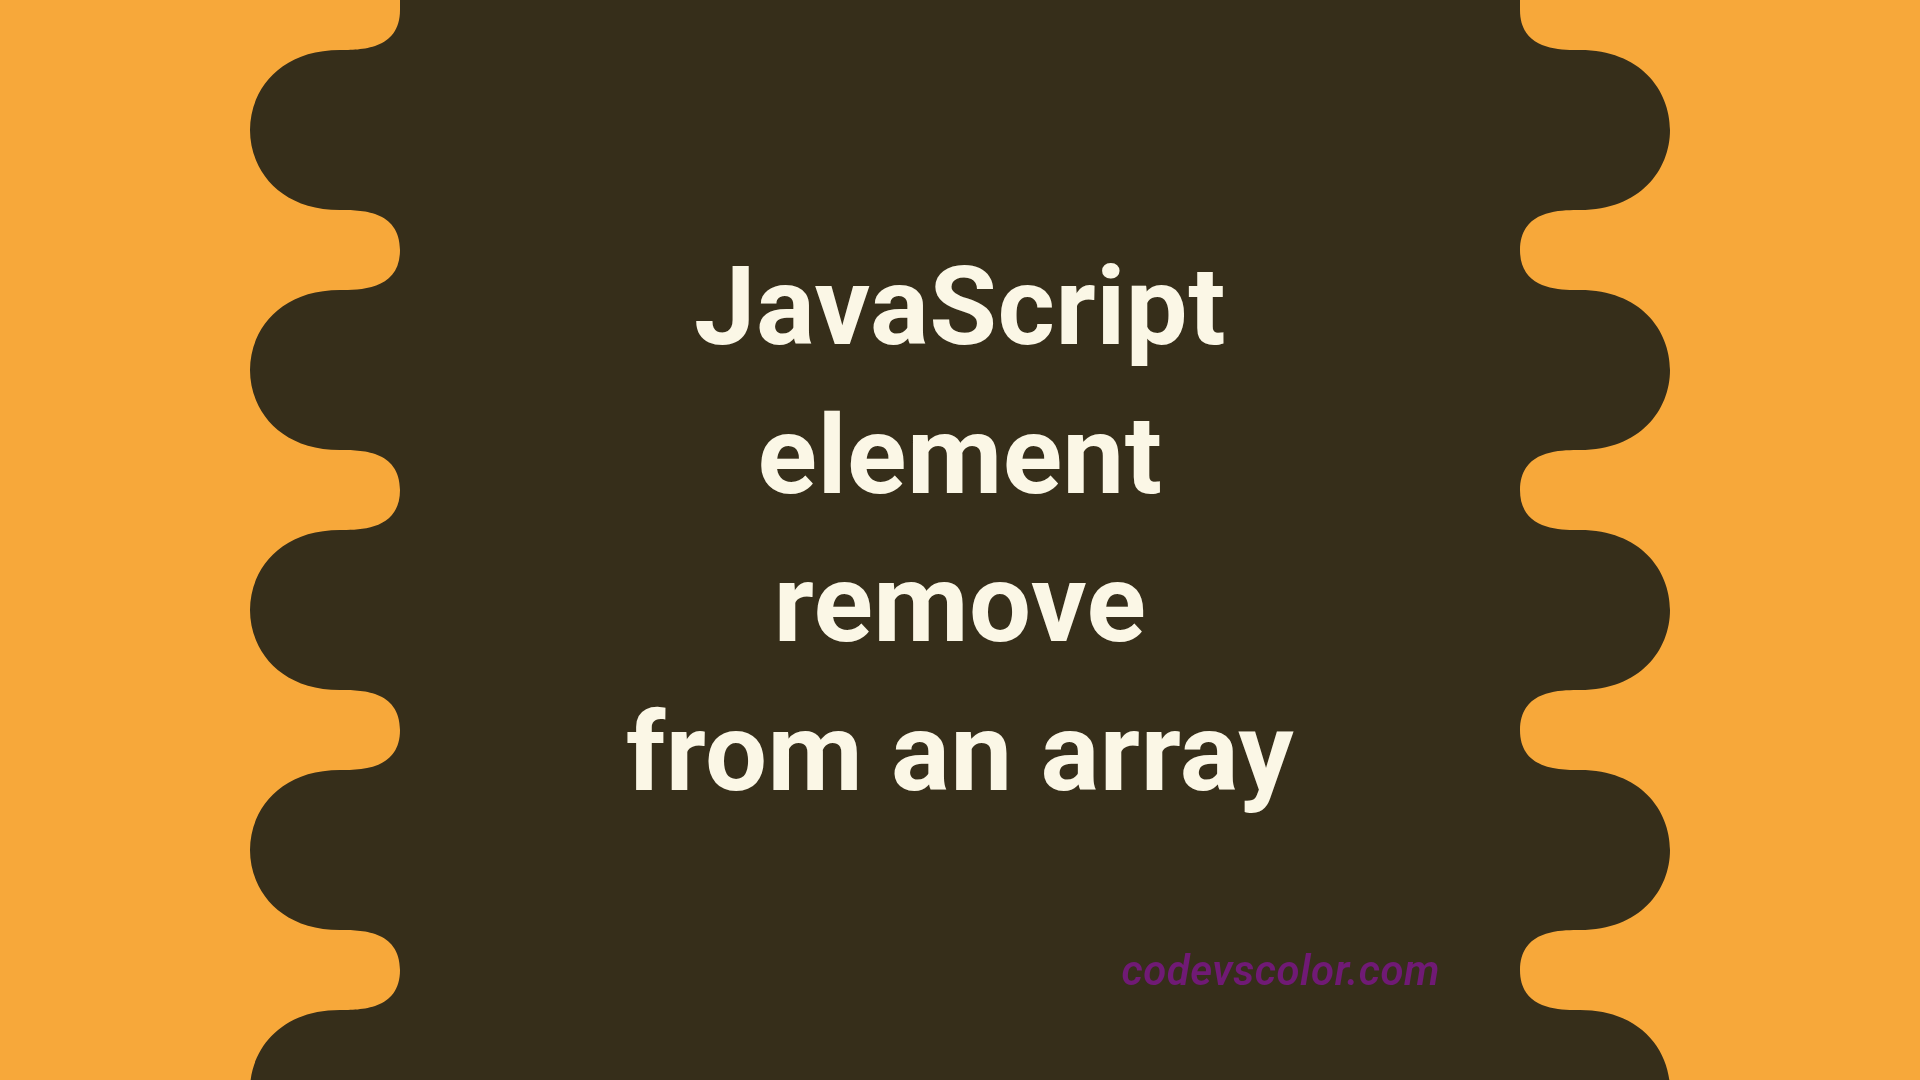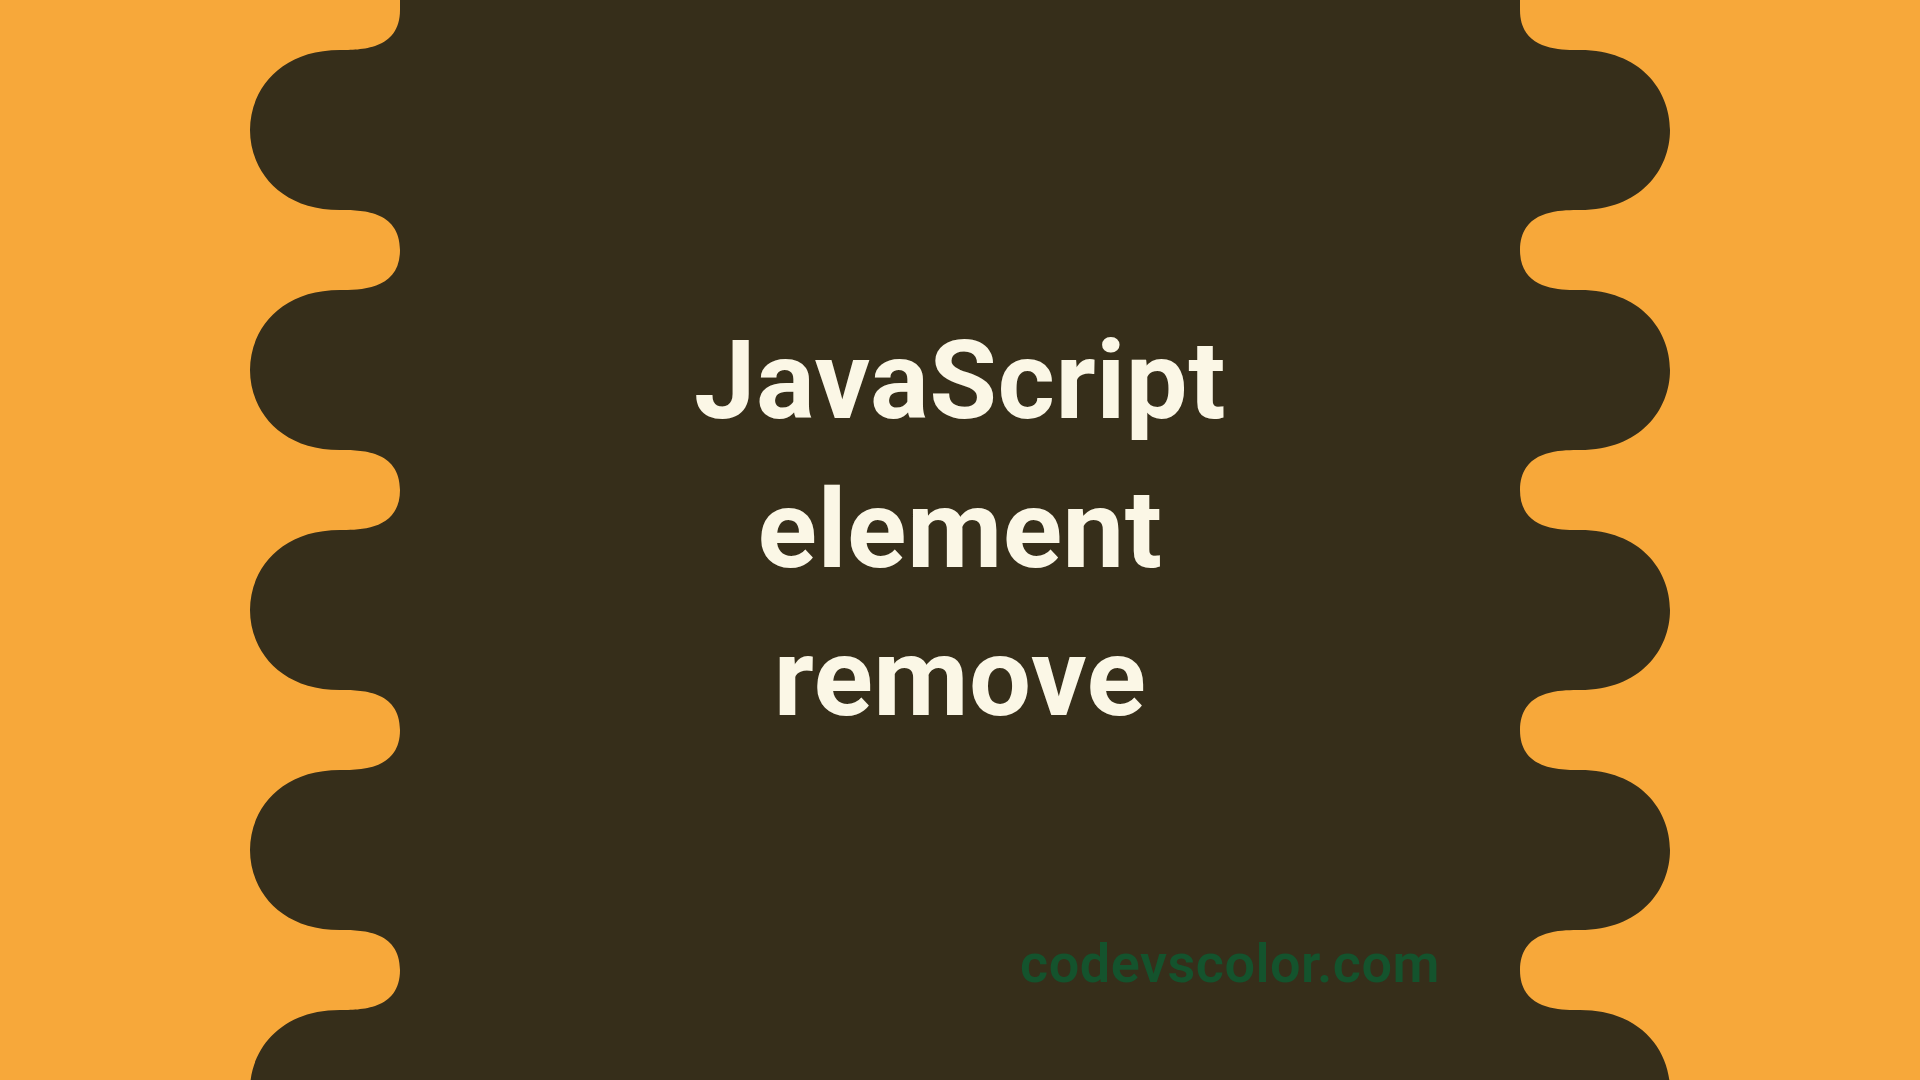--- a/index.html
+++ b/index.html
@@ -44,24 +44,25 @@
       font-weight: 700;
       text-align: center;
       line-height: 1.35;
       letter-spacing: 0.5px;
       margin-top: -20px;
     }
     .site-label {
       position: absolute;
       bottom: 85px;
       right: 480px;
-      color: #14532d;
-      font-size: 54px;
+      color: #701a75;
+      font-size: 42px;
       font-weight: 600;
       letter-spacing: 0.5px;
+      font-style: italic;
     }
   </style>
 </head>
 <body>
 
 <div class="blob-container">
   <svg class="blob-svg" viewBox="0 0 1920 1080" xmlns="http://www.w3.org/2000/svg">
     <path fill="#362e1a" d="
       M 400 -50
       L 400 10
@@ -108,16 +109,17 @@
       Z
     "></path>
   </svg>
 </div>
 
 <div class="content">
   <div class="title">
     <span>JavaScript</span><br>
     <span>element</span><br>
     <span>remove</span><br>
+    <span>from an array</span>
   </div>
 </div>
 
 <div class="site-label">codevscolor.com</div>
 
 </body></html>

